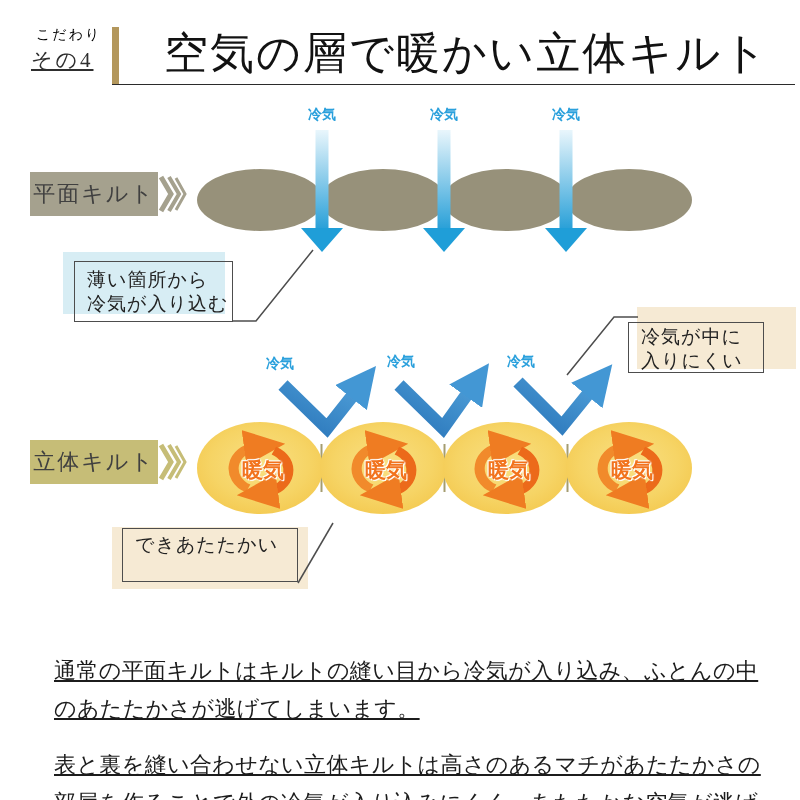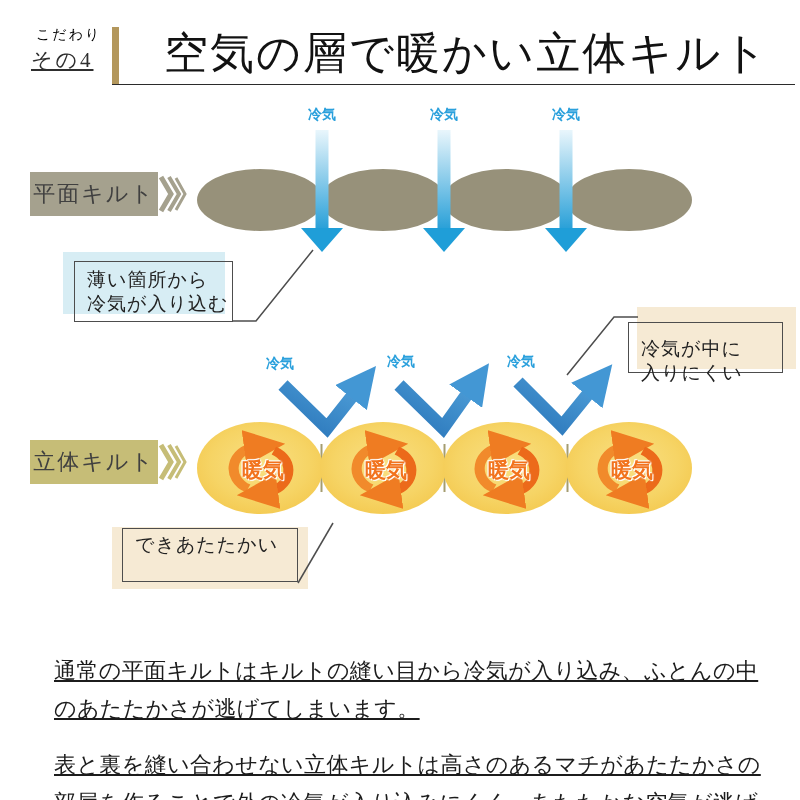--- a/index.html
+++ b/index.html
@@ -158,21 +158,21 @@
   <div class="abs warm" style="left:509px;top:470px;">暖気</div>
   <div class="abs warm" style="left:632px;top:470px;">暖気</div>
 
   <div class="abs callout-bg bg-blue" style="left:63px;top:252px;width:162px;height:62px;"></div>
   <div class="abs callout-box" style="left:74px;top:261px;width:159px;height:61px;">
     <div>薄い箇所から</div>
     <div>冷気が入り込む</div>
   </div>
 
   <div class="abs callout-bg bg-beige" style="left:637px;top:307px;width:159px;height:62px;"></div>
-  <div class="abs callout-box" style="left:628px;top:322px;width:155px;height:51px;padding-top:14px;">
+  <div class="abs callout-box" style="left:628px;top:322px;width:136px;height:51px;padding-top:2px;">
     <div>冷気が中に</div>
     <div>入りにくい</div>
   </div>
 
   <div class="abs callout-bg bg-beige" style="left:112px;top:527px;width:196px;height:62px;"></div>
   <div class="abs callout-box" style="left:122px;top:528px;width:176px;height:54px;padding-top:4px;">
     <div>できあたたかい</div>
   </div>
 
   <div class="abs body-text">

